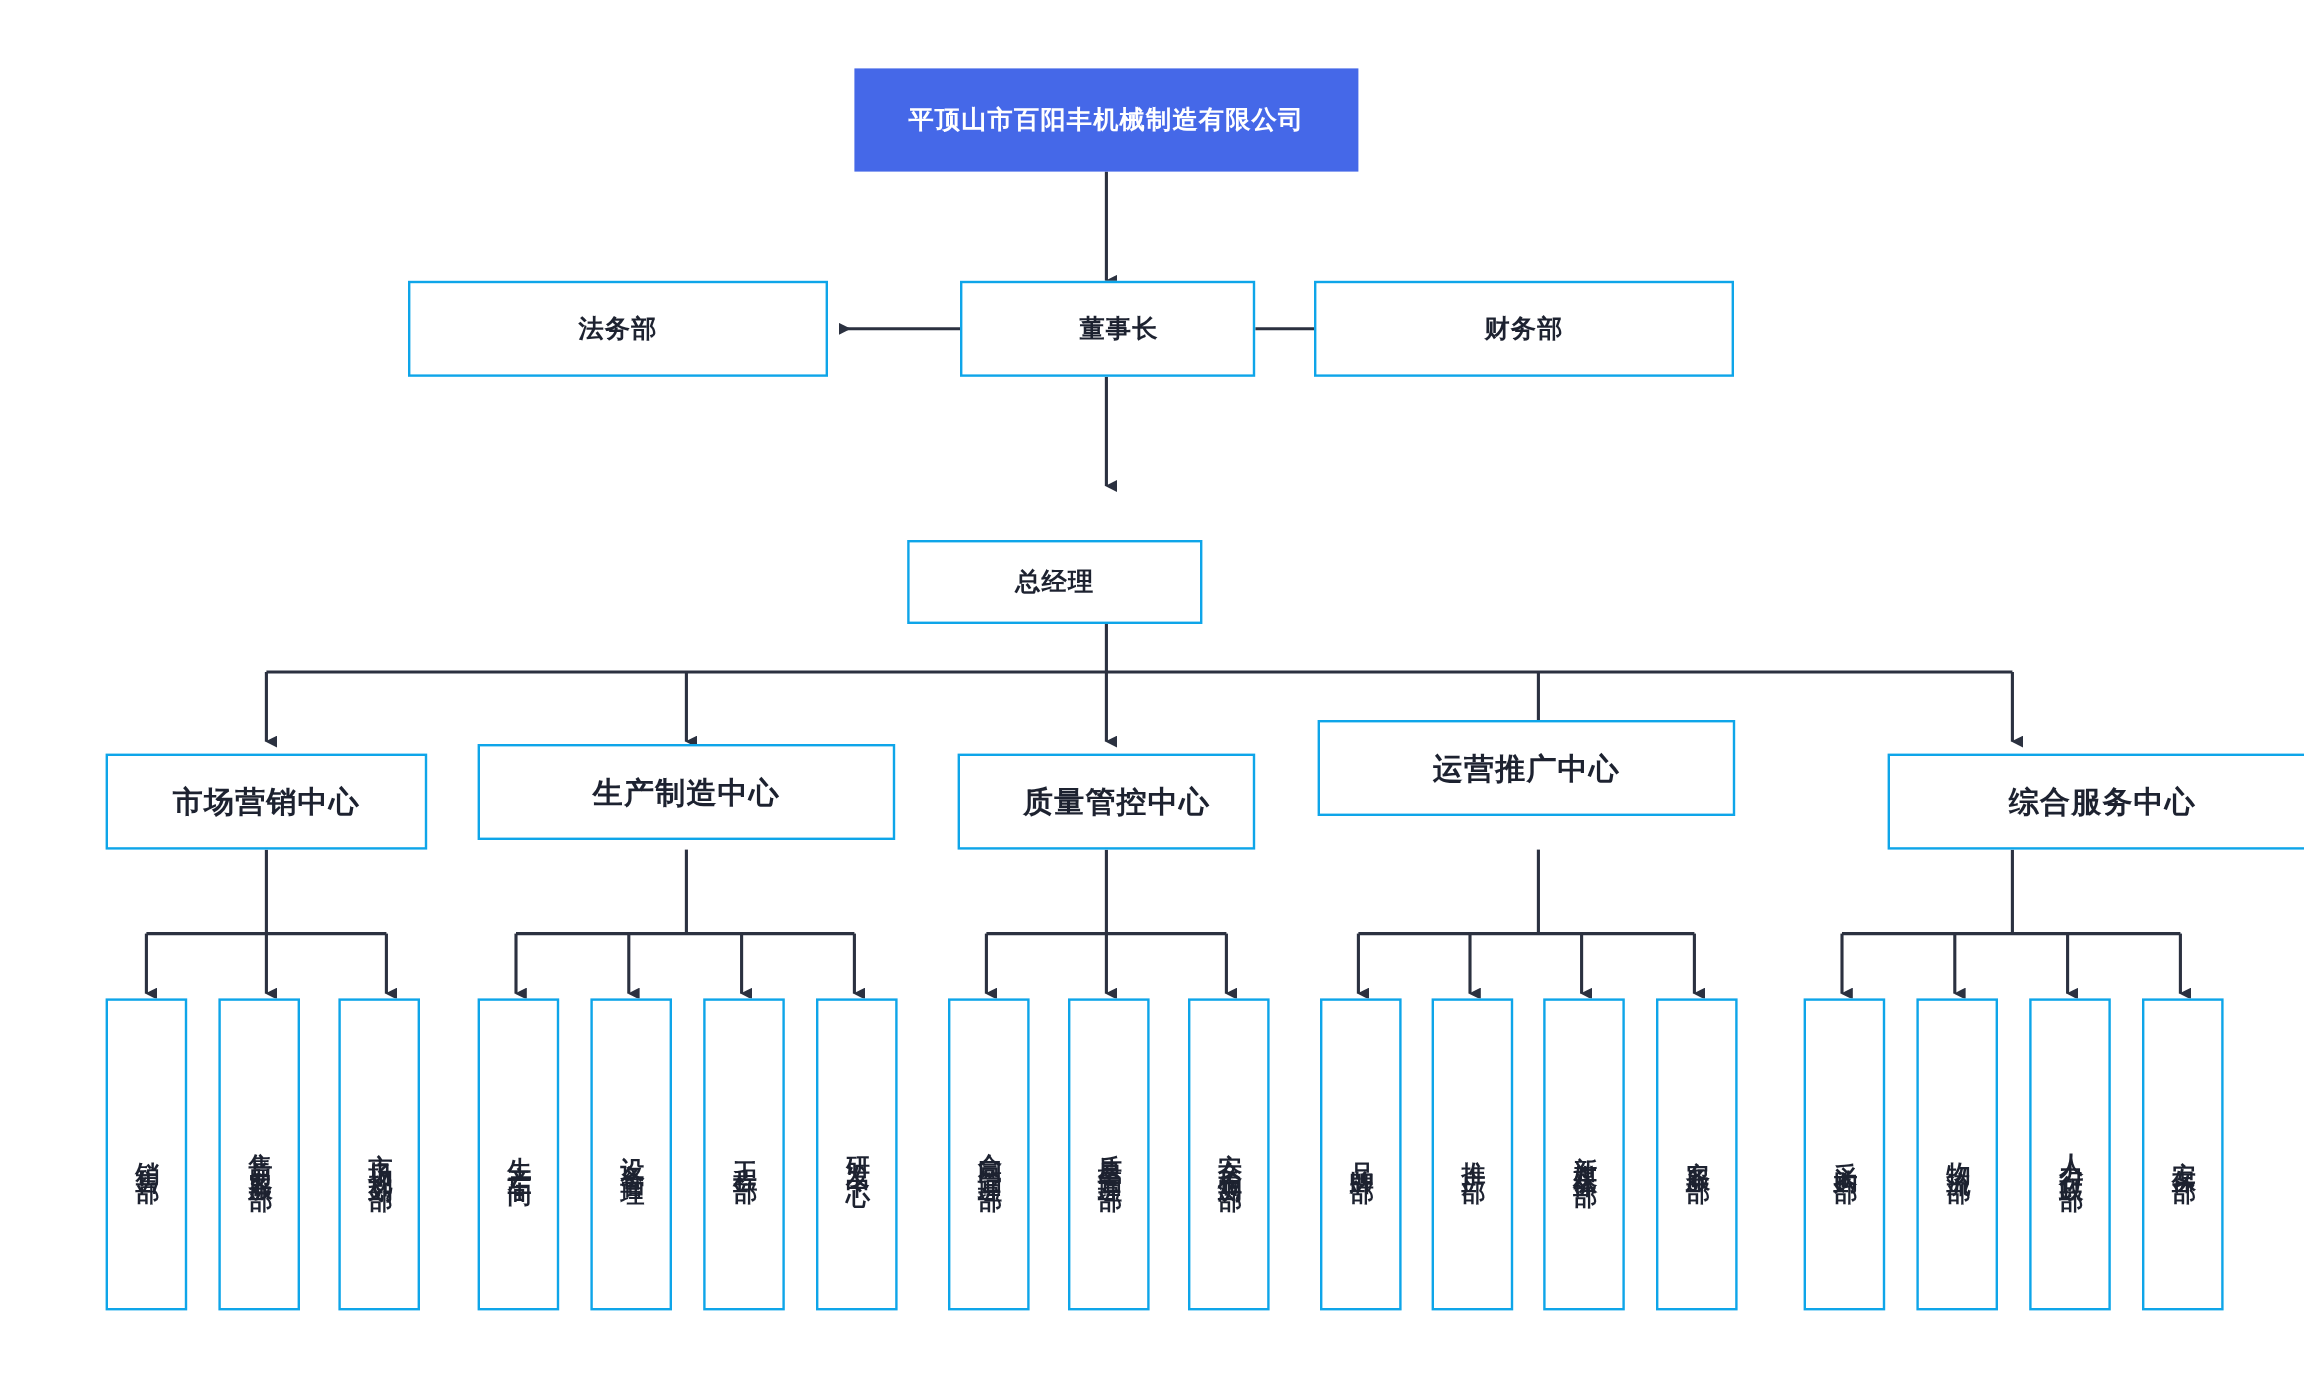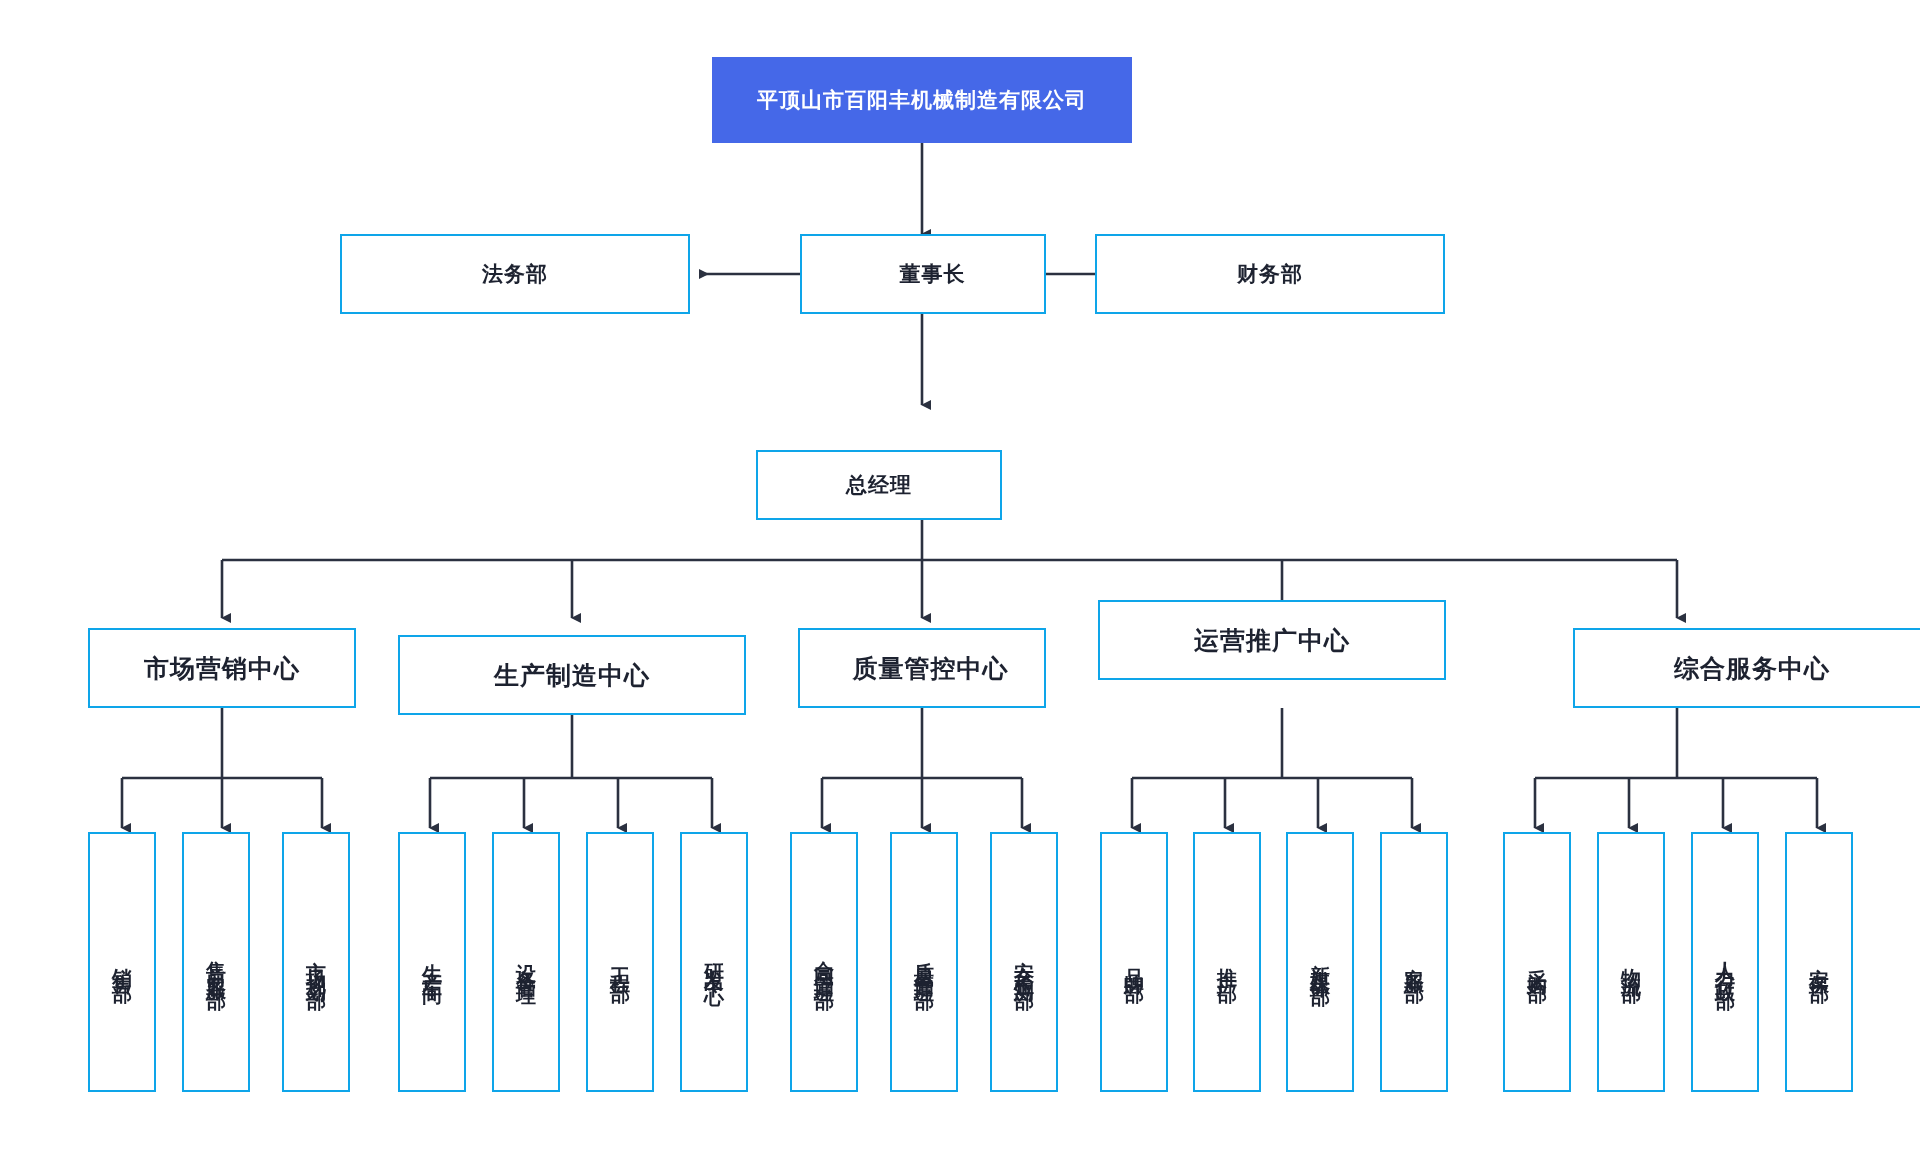--- a/index.html
+++ b/index.html
@@ -148,21 +148,21 @@
     <span>财务部</span>
   </div>
 
   <div class="node lvl2" style="left:756px; top:410px; width:246px; height:70px;margin-top:40px;">
     <span>总经理</span>
   </div>
 
   <div class="node center" style="left:88px; top:628px; width:268px; height:80px;">
     <span>市场营销中心</span>
   </div>
-  <div class="node center" style="left:398px; top:635px; width:348px; height:80px;">
+  <div class="node center" style="left:398px; top:620px; width:348px; height:80px;">
     <span>生产制造中心</span>
   </div>
   <div class="node center" style="left:798px; top:628px; width:248px; height:80px;padding-left:17px;">
     <span>质量管控中心</span>
   </div>
   <div class="node center" style="left:1098px; top:600px; width:348px; height:80px;">
     <span>运营推广中心</span>
   </div>
   <div class="node center" style="left:1573px; top:628px; width:358px; height:80px;">
     <span>综合服务中心</span>

